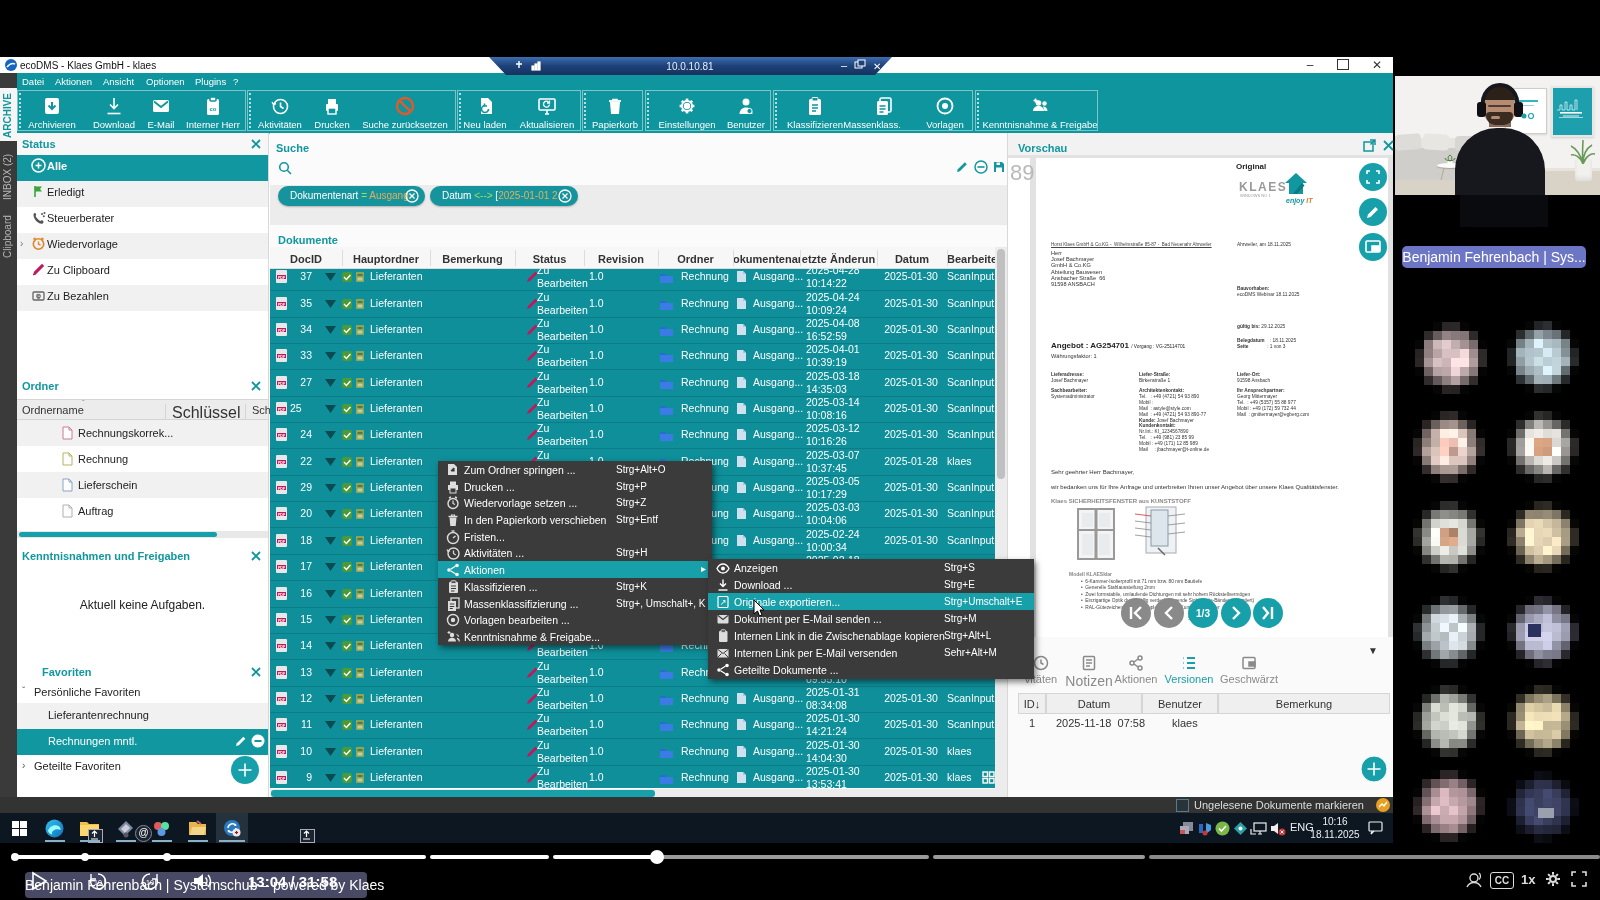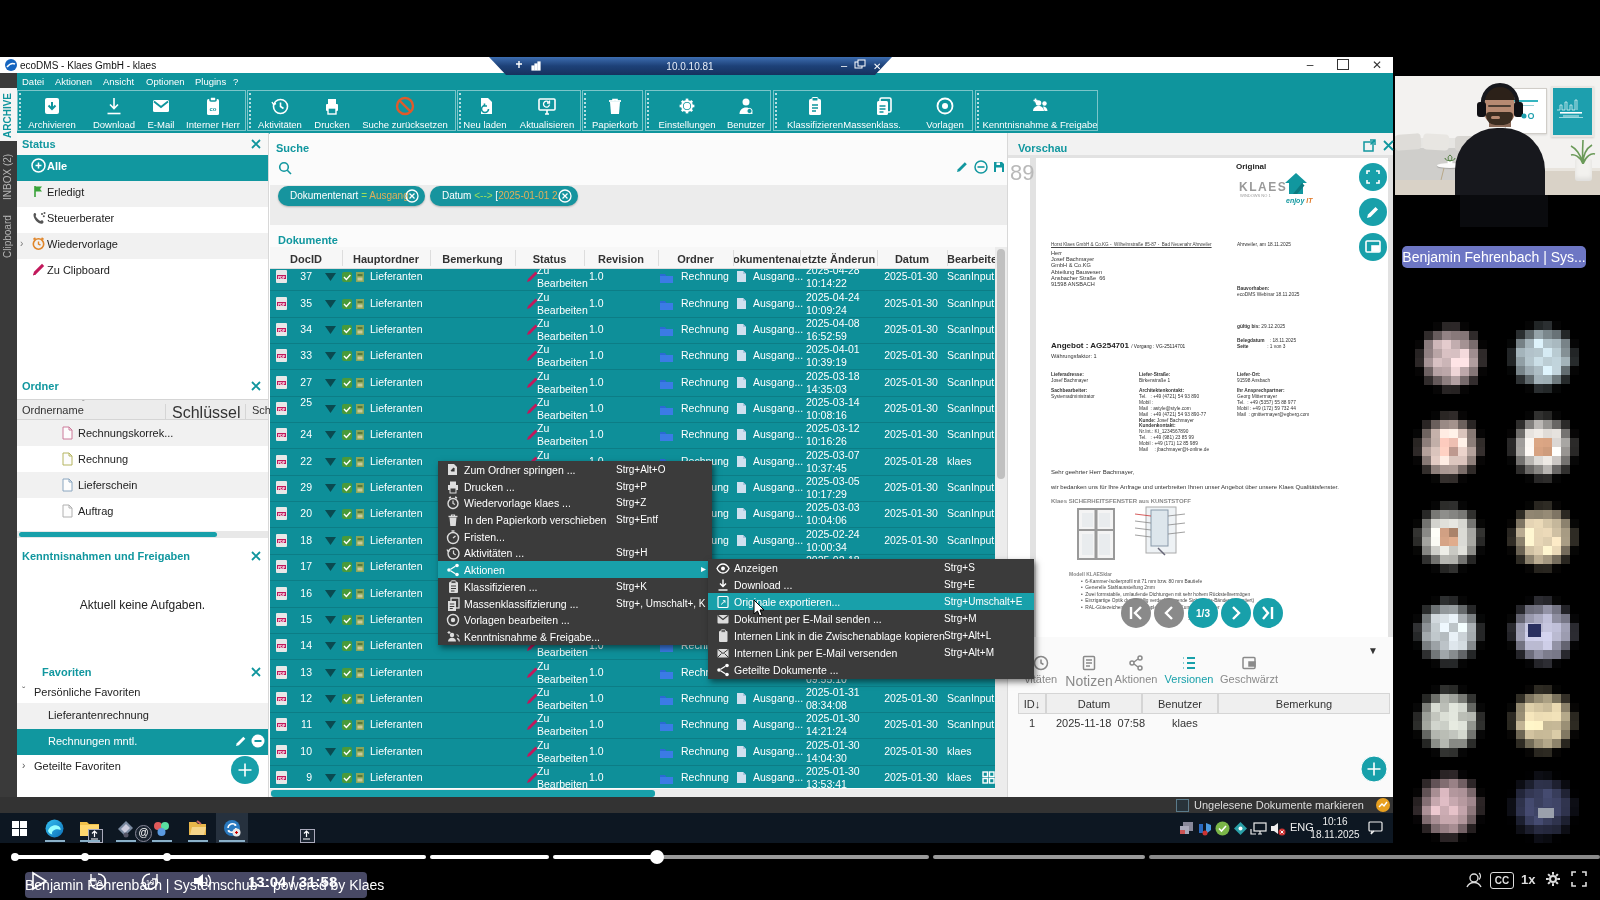--- a/index.html
+++ b/index.html
@@ -232,20 +232,30 @@
         <div class="a" style="left:30px;top:5px;font-size:11px;color:#222;">Wiedervorlage</div>
       </div>
 <div class="a" style="left:0;top:126px;width:251px;height:26px;background:#ffffff;">
         <div class="a" style="left:14px;top:3px;">
           <svg width="15" height="15">
             <path d="M2 13l1-3.2 8-8 2.2 2.2-8 8z" fill="#c2185b"></path>
             <path d="M2 13l3-1" stroke="#c2185b"></path>
           </svg>
         </div>
         <div class="a" style="left:30px;top:5px;font-size:11px;color:#222;">Zu Clipboard</div>
+      </div>
+<div class="a" style="left:0;top:152px;width:251px;height:26px;background:#f1f1f1;">
+        <div class="a" style="left:14px;top:3px;">
+          <svg width="15" height="15">
+            <rect x="2" y="4" width="11" height="8" rx="1" fill="none" stroke="#666" stroke-width="1.3"></rect>
+            <circle cx="7.5" cy="8" r="1.8" fill="none" stroke="#666" stroke-width="1.1"></circle>
+            <text x="7.5" y="10.5" font-size="6" fill="#666" text-anchor="middle">$</text>
+          </svg>
+        </div>
+        <div class="a" style="left:30px;top:5px;font-size:11px;color:#222;">Zu Bezahlen</div>
       </div>
 <div class="a" style="left:0;top:242px;width:251px;height:22px;background:#fff;">
         <span class="a tealtxt" style="left:5px;top:5px;font-size:11px;">Ordner</span>
         <svg class="a" style="left:233px;top:5px" width="12" height="12" stroke="#0f959d" stroke-width="1.8">
           <path d="M2 2l8 8M10 2l-8 8"></path>
         </svg>
       </div>
 <div class="a" style="left:0;top:266px;width:251px;height:21px;background:#ececec;border-top:1px solid #d5d5d5;border-bottom:1px solid #d5d5d5;box-sizing:border-box;">
         <div class="a" style="left:5px;top:4px;font-size:11px;color:#333;">Ordnername</div>
         <div class="a" style="left:148px;top:4px;font-size:16px;color:#333;border-left:1px solid #d5d5d5;padding-left:6px;height:17px;">Schlüssel</div>
@@ -649,21 +659,21 @@
 <div class="a" style="left:677px;top:6px;">ScanInput</div>
 </div>
 <div class="a" style="left:0;top:127px;width:725px;height:26px;border-bottom:1px solid rgba(0,0,0,0.12);color:#fff;font-size:10.5px;">
 <div class="a" style="left:6px;top:6px;">
             <svg width="11" height="13">
               <rect x="0" y="0" width="11" height="13" rx="1" fill="#e8e8e8"></rect>
               <rect x="1" y="5" width="9" height="4" fill="#c2185b"></rect>
               <text x="5.5" y="8.6" font-size="3.6" fill="#fff" text-anchor="middle" font-weight="bold">PDF</text>
             </svg>
           </div>
-<div class="a" style="left:20px;top:0;width:22px;text-align:right;">25</div>
+<div class="a" style="left:20px;top:6px;width:22px;">25</div>
 <div class="a" style="left:55px;top:9px;">
             <svg width="11" height="8">
               <path d="M0 0h11L5.5 8z" fill="#0a4a50"></path>
             </svg>
           </div>
 <div class="a" style="left:71px;top:7px;">
             <svg width="12" height="12">
               <rect x="1" y="1" width="10" height="10" rx="2" fill="#4a9a3a"></rect>
               <path d="M3 6l2.4 2.4L9.4 4" stroke="#fff" stroke-width="1.4" fill="none"></path>
             </svg>
@@ -1631,21 +1641,21 @@
       </svg>
 <div class="a" style="left:26px;top:2.5px;font-size:10.5px;color:#fff;white-space:nowrap;">Drucken ...</div>
 <div class="a" style="left:178px;top:3px;font-size:10px;color:#fff;white-space:nowrap;">Strg+P</div>
 </div>
 <div class="a" style="left:0;top:33px;width:274px;height:17px;">
 <svg class="a" style="left:7px;top:1px" width="16" height="16">
         <circle cx="8" cy="8.5" r="5" fill="none" stroke="#ddd" stroke-width="1.4"></circle>
         <path d="M8 5.5v3l2 1" stroke="#ddd" stroke-width="1.2" fill="none"></path>
         <path d="M4 3L6 2M12 3l-2-1" stroke="#ddd" stroke-width="1.4"></path>
       </svg>
-<div class="a" style="left:26px;top:2.5px;font-size:10.5px;color:#fff;white-space:nowrap;">Wiedervorlage klaes ...</div>
+<div class="a" style="left:26px;top:2.5px;font-size:10.5px;color:#fff;white-space:nowrap;">Wiedervorlage setzen ...</div>
 <div class="a" style="left:178px;top:3px;font-size:10px;color:#fff;white-space:nowrap;">Strg+Z</div>
 </div>
 <div class="a" style="left:0;top:50px;width:274px;height:17px;">
 <svg class="a" style="left:7px;top:1px" width="16" height="16">
         <path d="M4.5 5.5h7l-.8 8.5H5.3z" fill="#ddd"></path>
         <path d="M3.5 4.5h9" stroke="#ddd" stroke-width="1.4"></path>
         <path d="M6.5 4.5V3h3v1.5" stroke="#ddd" stroke-width="1.2" fill="none"></path>
       </svg>
 <div class="a" style="left:26px;top:2.5px;font-size:10.5px;color:#fff;white-space:nowrap;">In den Papierkorb verschieben</div>
 <div class="a" style="left:178px;top:3px;font-size:10px;color:#fff;white-space:nowrap;">Strg+Entf</div>
@@ -1752,21 +1762,21 @@
       </svg>
 <div class="a" style="left:26px;top:2.5px;font-size:10.5px;color:#fff;white-space:nowrap;">Internen Link in die Zwischenablage kopieren</div>
 <div class="a" style="left:236px;top:3px;font-size:10px;color:#fff;white-space:nowrap;">Strg+Alt+L</div>
 </div>
 <div class="a" style="left:0;top:85px;width:326px;height:17px;">
 <svg class="a" style="left:7px;top:1px" width="16" height="16">
         <rect x="2.5" y="4" width="11" height="8.5" rx="1" fill="#ddd"></rect>
         <path d="M3 4.5l5 4 5-4M3 12l3.5-3.5M13 12L9.5 8.5" stroke="#3b3b3b" stroke-width="1" fill="none"></path>
       </svg>
 <div class="a" style="left:26px;top:2.5px;font-size:10.5px;color:#fff;white-space:nowrap;">Internen Link per E-Mail versenden</div>
-<div class="a" style="left:236px;top:3px;font-size:10px;color:#fff;white-space:nowrap;">Strg+Alt+M</div>
+<div class="a" style="left:236px;top:3px;font-size:10px;color:#fff;white-space:nowrap;">Sehr+Alt+M</div>
 </div>
 <div class="a" style="left:0;top:102px;width:326px;height:17px;">
 <svg class="a" style="left:7px;top:1px" width="16" height="16">
         <circle cx="12" cy="3.5" r="1.8" fill="#fff"></circle>
         <circle cx="4" cy="8" r="1.8" fill="#fff"></circle>
         <circle cx="12" cy="12.5" r="1.8" fill="#fff"></circle>
         <path d="M5.6 7.2l4.8-3M5.6 8.8l4.8 3" stroke="#fff" stroke-width="1.3"></path>
       </svg>
 <div class="a" style="left:26px;top:2.5px;font-size:10.5px;color:#fff;white-space:nowrap;">Geteilte Dokumente ...</div>
 </div>

